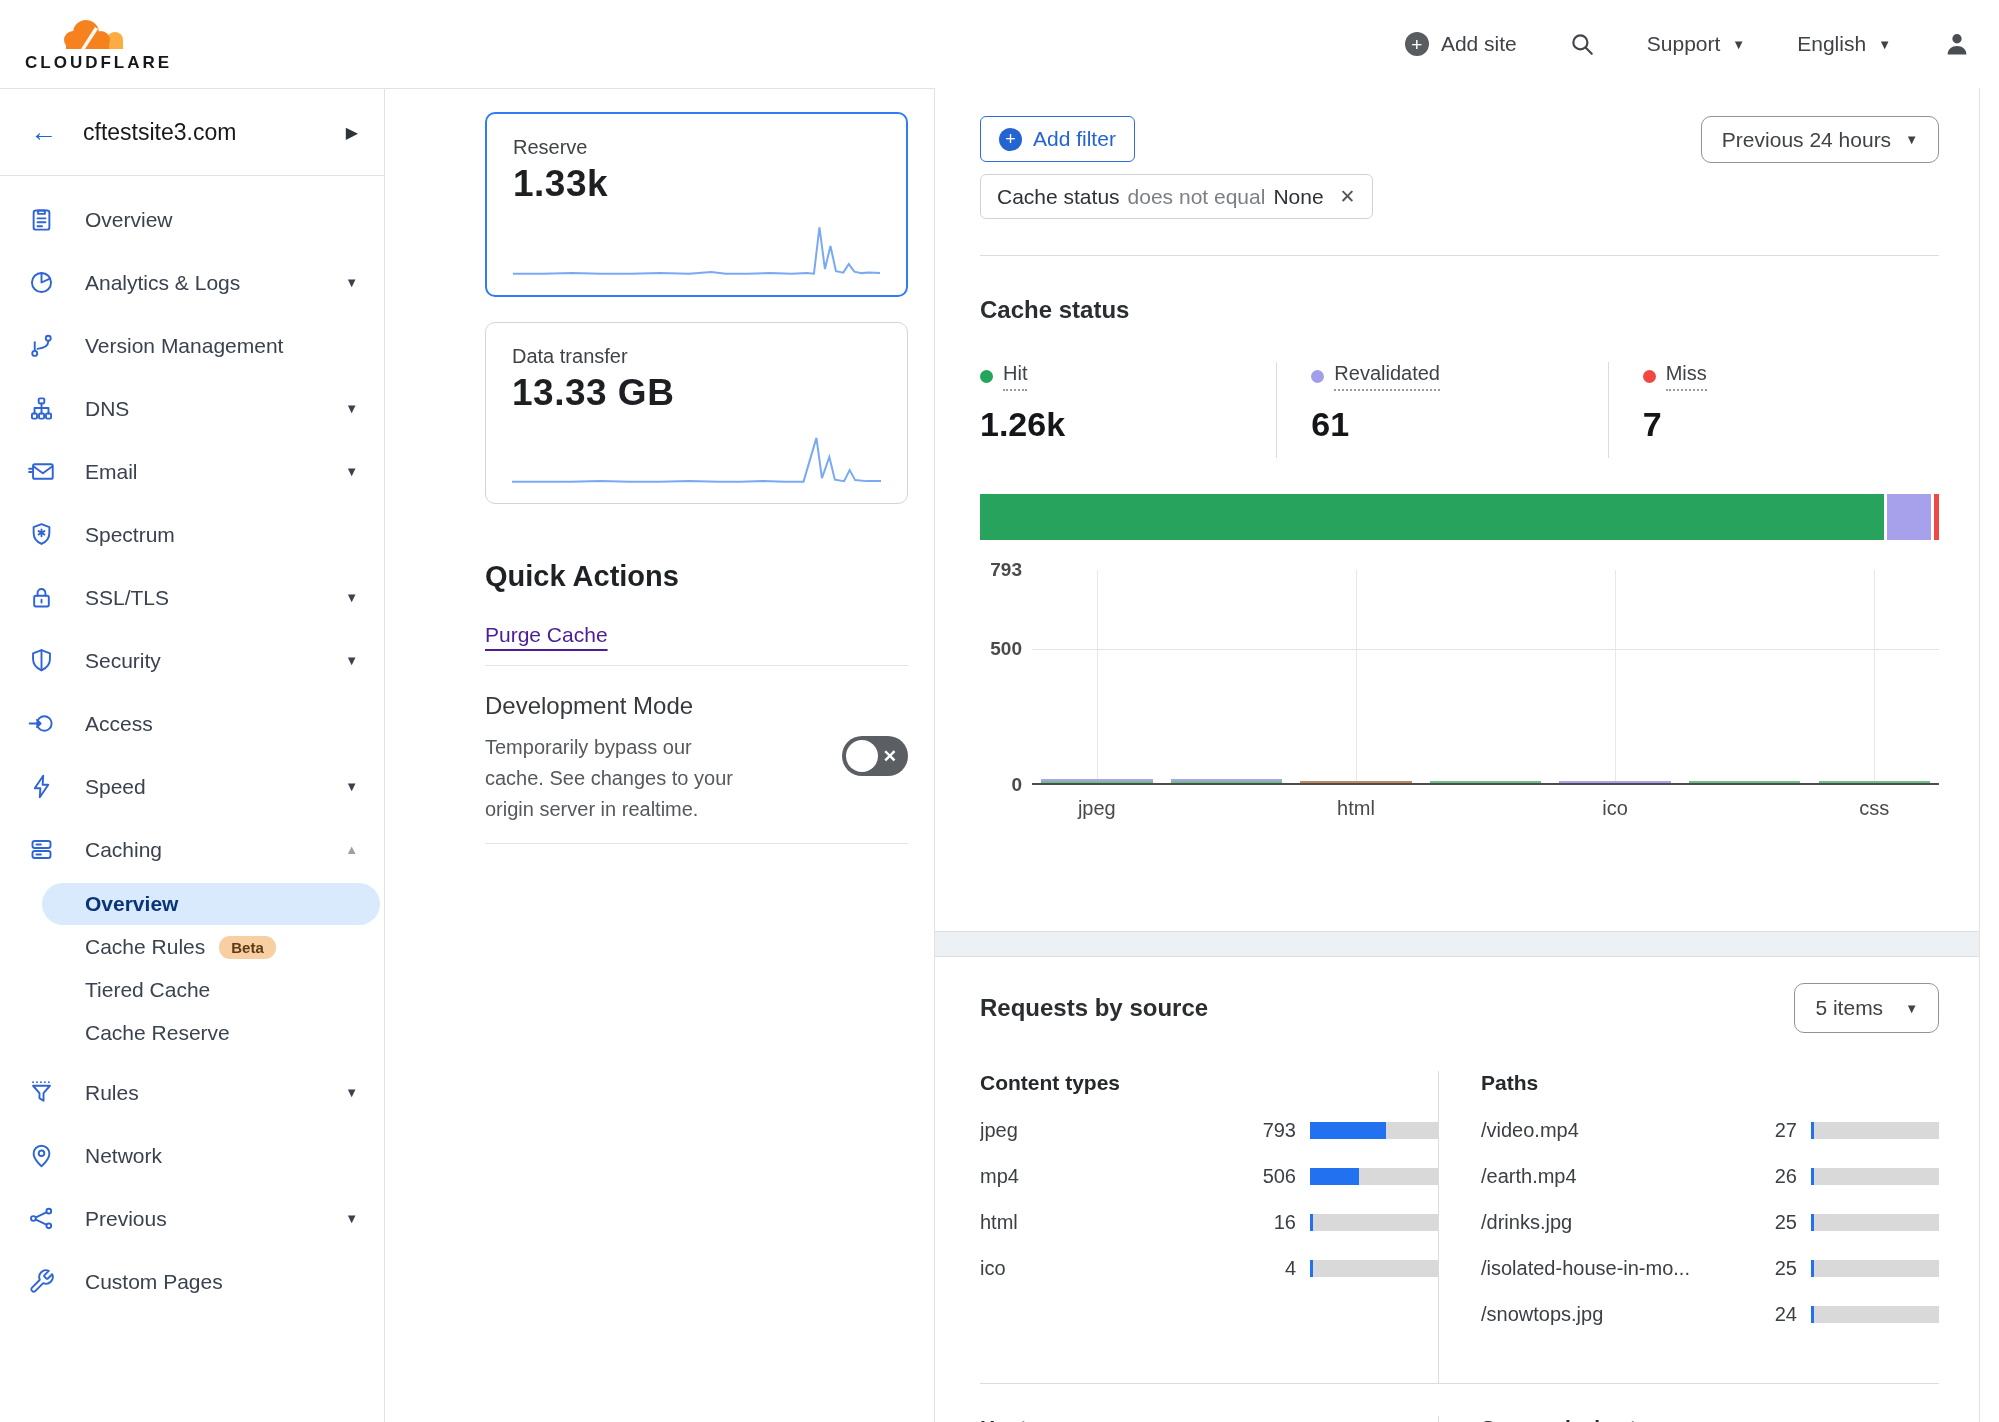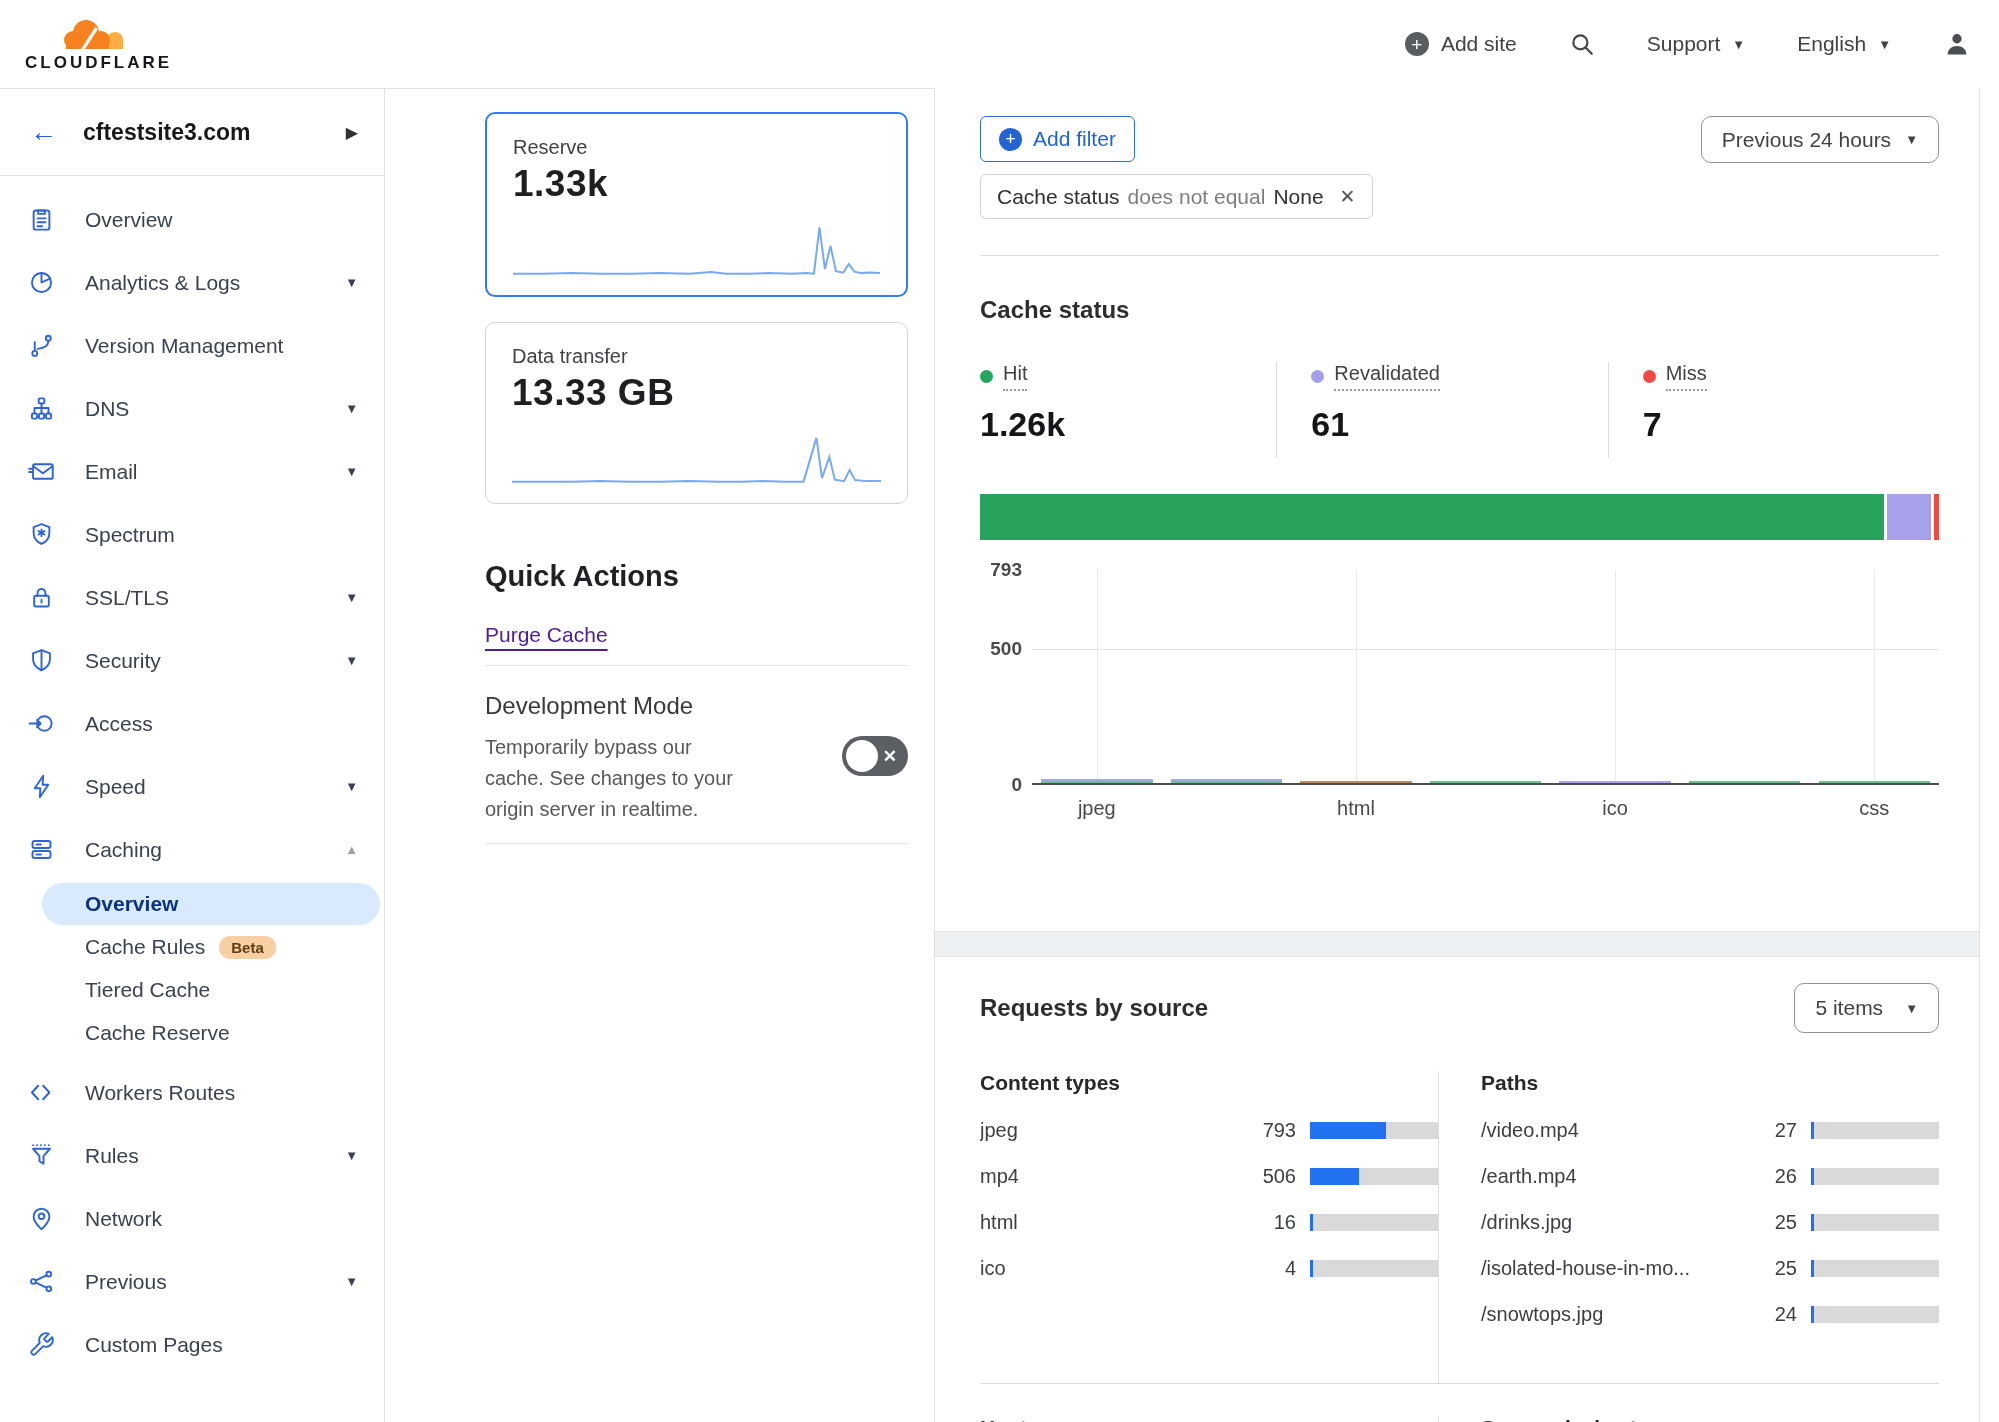--- a/index.html
+++ b/index.html
@@ -18,21 +18,21 @@
   .tb-caret { font-size:13px; color:#3f4247; }
   .icon-btn { display:flex; align-items:center; cursor:pointer; }
 
   
   .layout { display:flex; height:1334px; }
 
   
   .sidebar { width:385px; border-right:1px solid #e2e2e2; border-top:1px solid #e2e2e2; background:#fff; flex:none; }
   .site-row { height:87px; display:flex; align-items:center; padding:0 26px 0 30px; border-bottom:1px solid #e2e2e2; }
   .back { color:#2464d2; font-size:27px; cursor:pointer; }
-  .site-name { font-size:23px; font-weight:bold; color:#17181a; margin-left:26px; cursor:pointer; }
+  .site-name { font-size:23px; font-weight:normal; color:#17181a; margin-left:26px; cursor:pointer; }
   .site-chev { margin-left:auto; color:#2e3338; font-size:16px; cursor:pointer; }
   .nav { padding-top:12px; }
   .nav-item { height:63px; display:flex; align-items:center; padding:0 26px 0 28px; font-size:21px; color:#39424e; cursor:pointer; position:relative; }
   .nico { width:27px; height:27px; margin-right:30px; flex:none; display:flex; align-items:center; justify-content:center; }
   .nico svg { width:27px; height:27px; stroke:#2e64d4; fill:none; stroke-width:1.7; stroke-linecap:round; stroke-linejoin:round; }
   .nav-caret { margin-left:auto; font-size:13px; color:#39424e; }
   .nav-caret.up { color:#9aa0a8; }
   .submenu { padding:2px 0 6px 0; }
   .sub-item { margin:0 4px 1px 42px; height:42px; display:flex; align-items:center; padding-left:43px; font-size:21px; color:#3a434f; border-radius:21px; cursor:pointer; }
   .sub-item.active { background:#d8eafc; color:#0b337a; font-weight:bold; }
@@ -305,28 +305,20 @@
             <span class="badge">Beta</span>
           </div>
           <div class="sub-item">
             <span>Tiered Cache</span>
           </div>
           <div class="sub-item">
             <span>Cache Reserve</span>
           </div>
         </div>
 
-        <div class="nav-item">
-          <span class="nico">
-              <svg viewBox="0 0 24 24">
-                <path d="M9 6l-5.5 6L9 18M13.5 6l5.5 6-5.5 6"></path>
-              </svg>
-            </span>
-          <span class="nav-label">Workers Routes</span>
-        </div>
 
         <div class="nav-item">
           <span class="nico">
               <svg viewBox="0 0 24 24">
                 <path d="M4.5 6h15l-5.7 6.5v6.8l-3.6-2.3v-4.5z"></path>
                 <path d="M4.5 2.8h.01M8 2.8h.01M11.5 2.8h.01M15 2.8h.01M18.5 2.8h.01"></path>
               </svg>
             </span>
           <span class="nav-label">Rules</span>
           <span class="nav-caret">▼</span>

